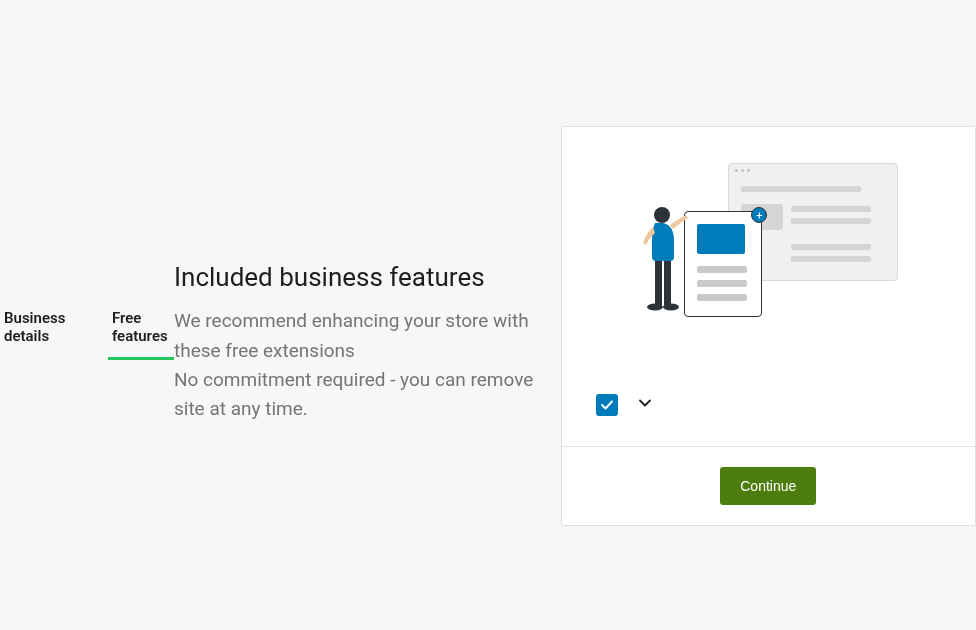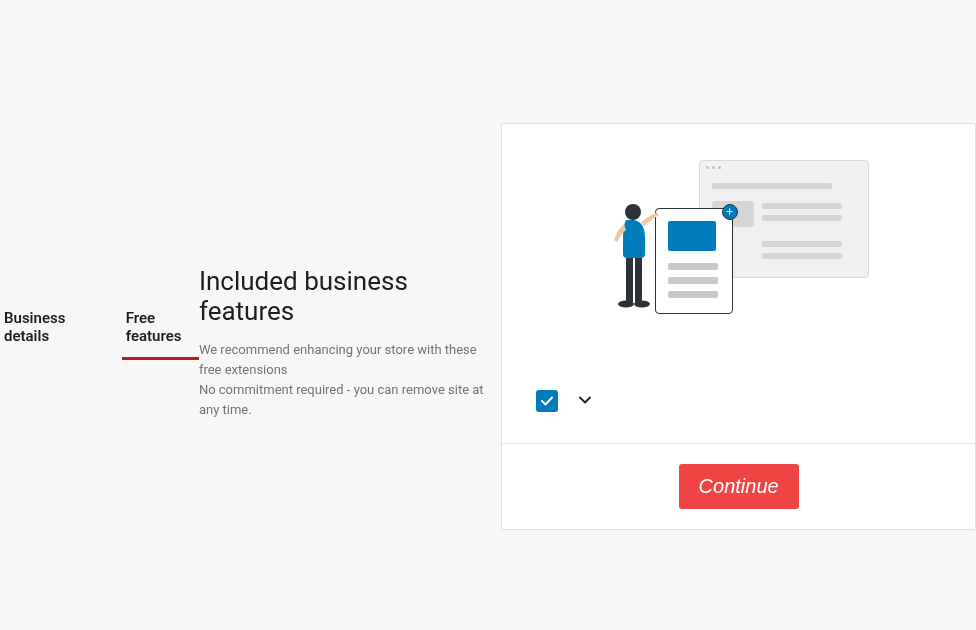--- a/index.html
+++ b/index.html
@@ -25,33 +25,33 @@
     }
     .tab {
       font-size: 15px;
       font-weight: 600;
       color: #1e1e1e;
       padding: 8px 4px 12px 4px;
       cursor: pointer;
       border-bottom: 3px solid transparent;
     }
     .tab.active {
-      border-bottom: 3px solid #b91c1c;
+      border-bottom: 3px solid #22c55e;
     }
     .header-section {
       margin-top: 56px;
     }
     .title {
       font-size: 26px;
       font-weight: 400;
       color: #1e1e1e;
     }
     .subtitle {
       margin-top: 14px;
-      font-size: 13px;
+      font-size: 19px;
       color: #757575;
       line-height: 1.55;
     }
     .card {
       background: #fff;
       width: 580px;
       margin-top: 22px;
       border: 1px solid #e0e0e0;
       border-radius: 2px;
       box-shadow: 0 1px 2px rgba(0,0,0,0.02);
@@ -160,28 +160,27 @@
       cursor: pointer;
       padding: 4px;
     }
     .footer {
       border-top: 1px solid #e2e4e7;
       padding: 20px;
       display: flex;
       justify-content: center;
     }
     .continue-btn {
-      background: #ef4444;
+      background: #4d7c0f;
       color: #fff;
       border: none;
-      font-size: 20px;
+      font-size: 14px;
       padding: 11px 20px;
       border-radius: 3px;
       cursor: pointer;
-      font-style: italic;
     }
   </style>
 </head>
 <body>
 
 <div class="page-container">
 
   <div class="tabs">
     <div class="tab">Business details</div>
     <div class="tab active">Free features</div>

